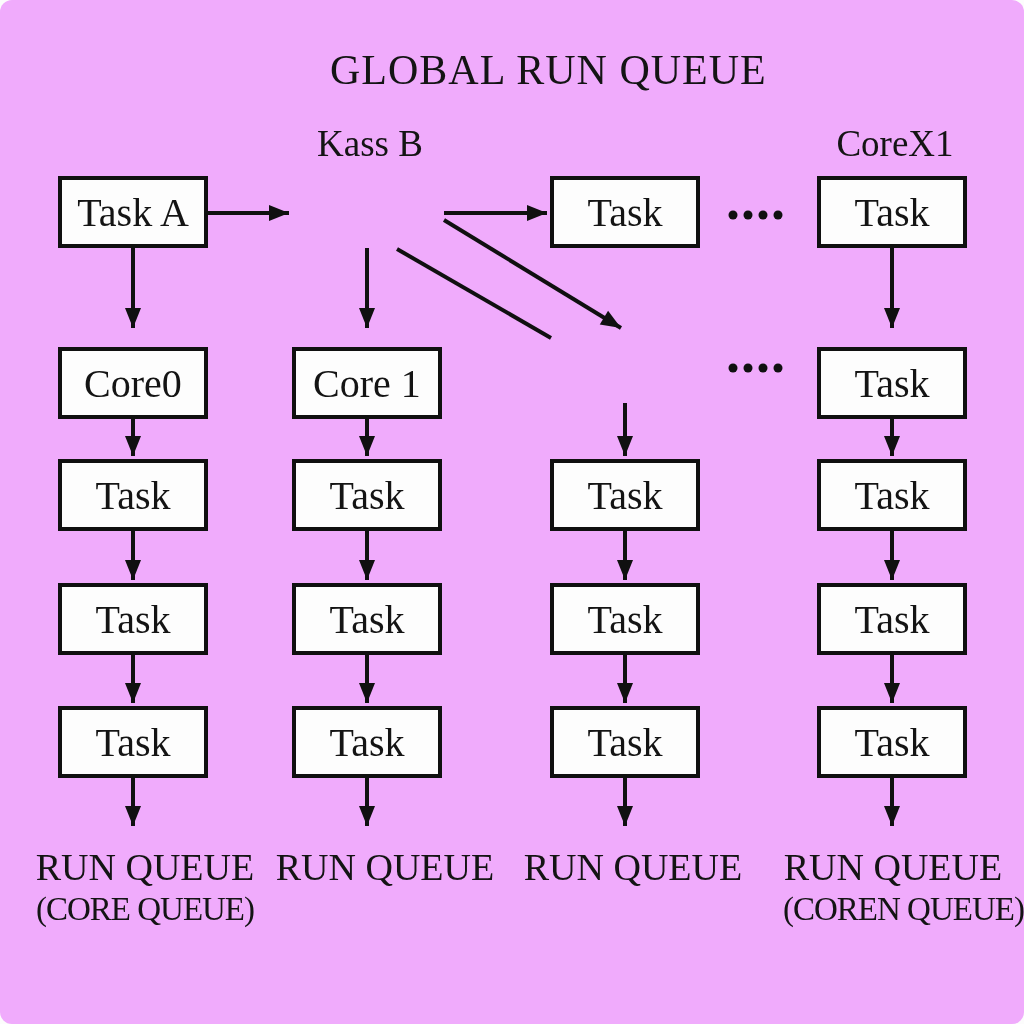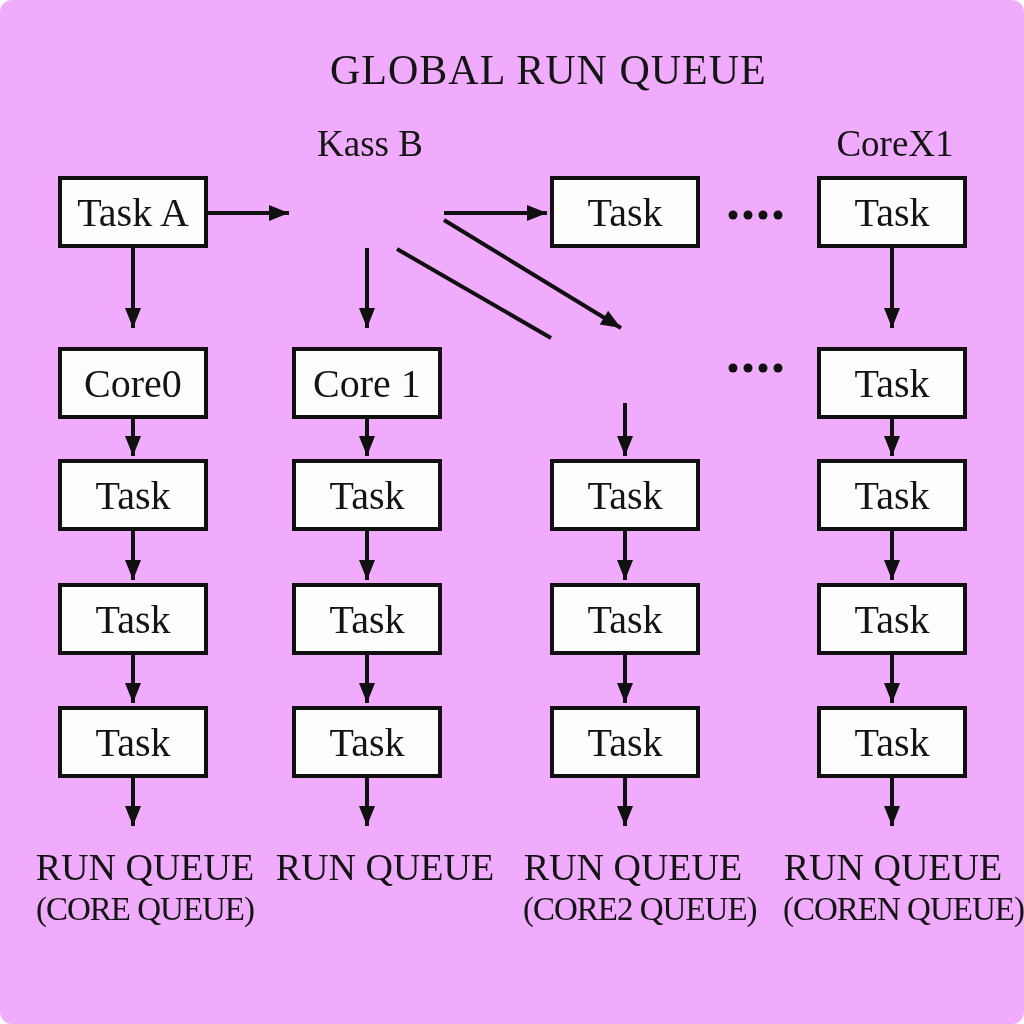--- a/index.html
+++ b/index.html
@@ -134,18 +134,17 @@
   <div class="abs box c3 r2">Task</div>
   <div class="abs box c3 r3">Task</div>
   <div class="abs box c3 r4">Task</div>
 
   <div class="abs queue-label" style="left:35px;width:220px">RUN QUEUE</div>
   <div class="abs queue-sublabel" style="left:35px;width:220px">(CORE QUEUE)</div>
 
   <div class="abs queue-label" style="left:275px;width:220px">RUN QUEUE</div>
 
   <div class="abs queue-label" style="left:523px;width:220px">RUN QUEUE</div>
-  <div class="abs queue-sublabel" style="left:523px;width:220px">(CORE2 QUEUE)</div>
 
   <div class="abs queue-label" style="left:783px;width:220px">RUN QUEUE</div>
   <div class="abs queue-sublabel" style="left:783px;width:220px">(COREN QUEUE)</div>
 
 </div>
 
 </body></html>

